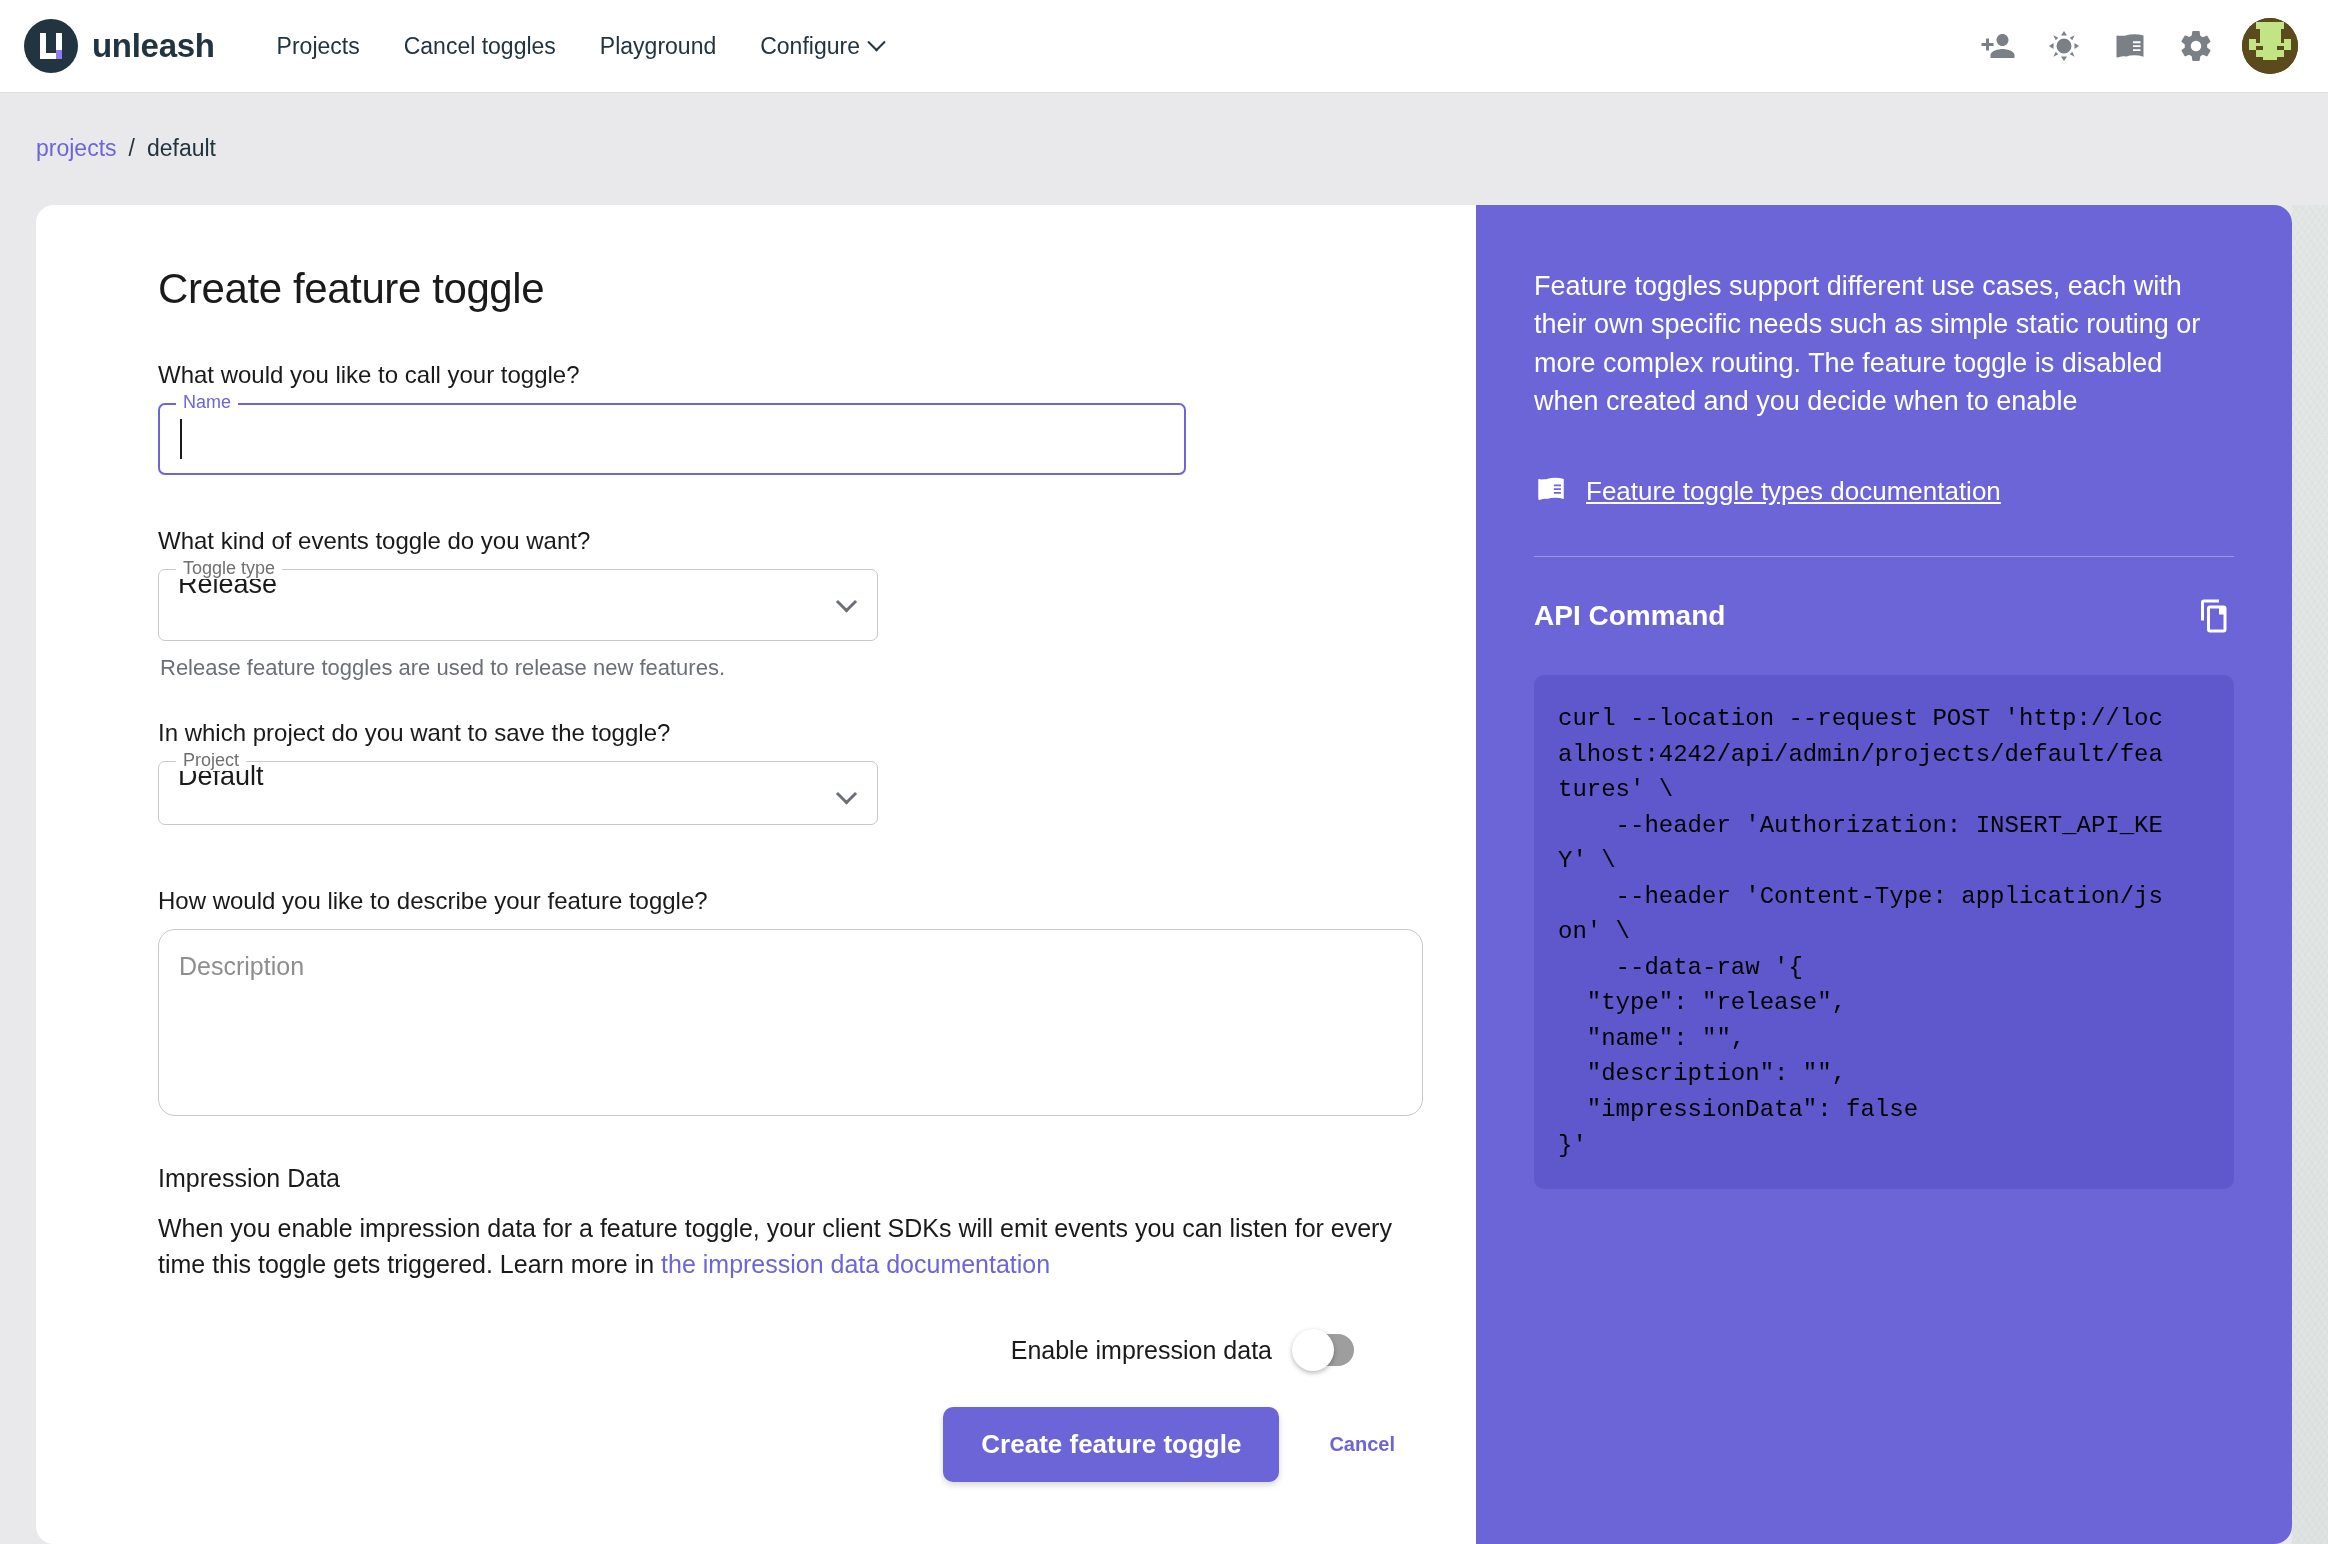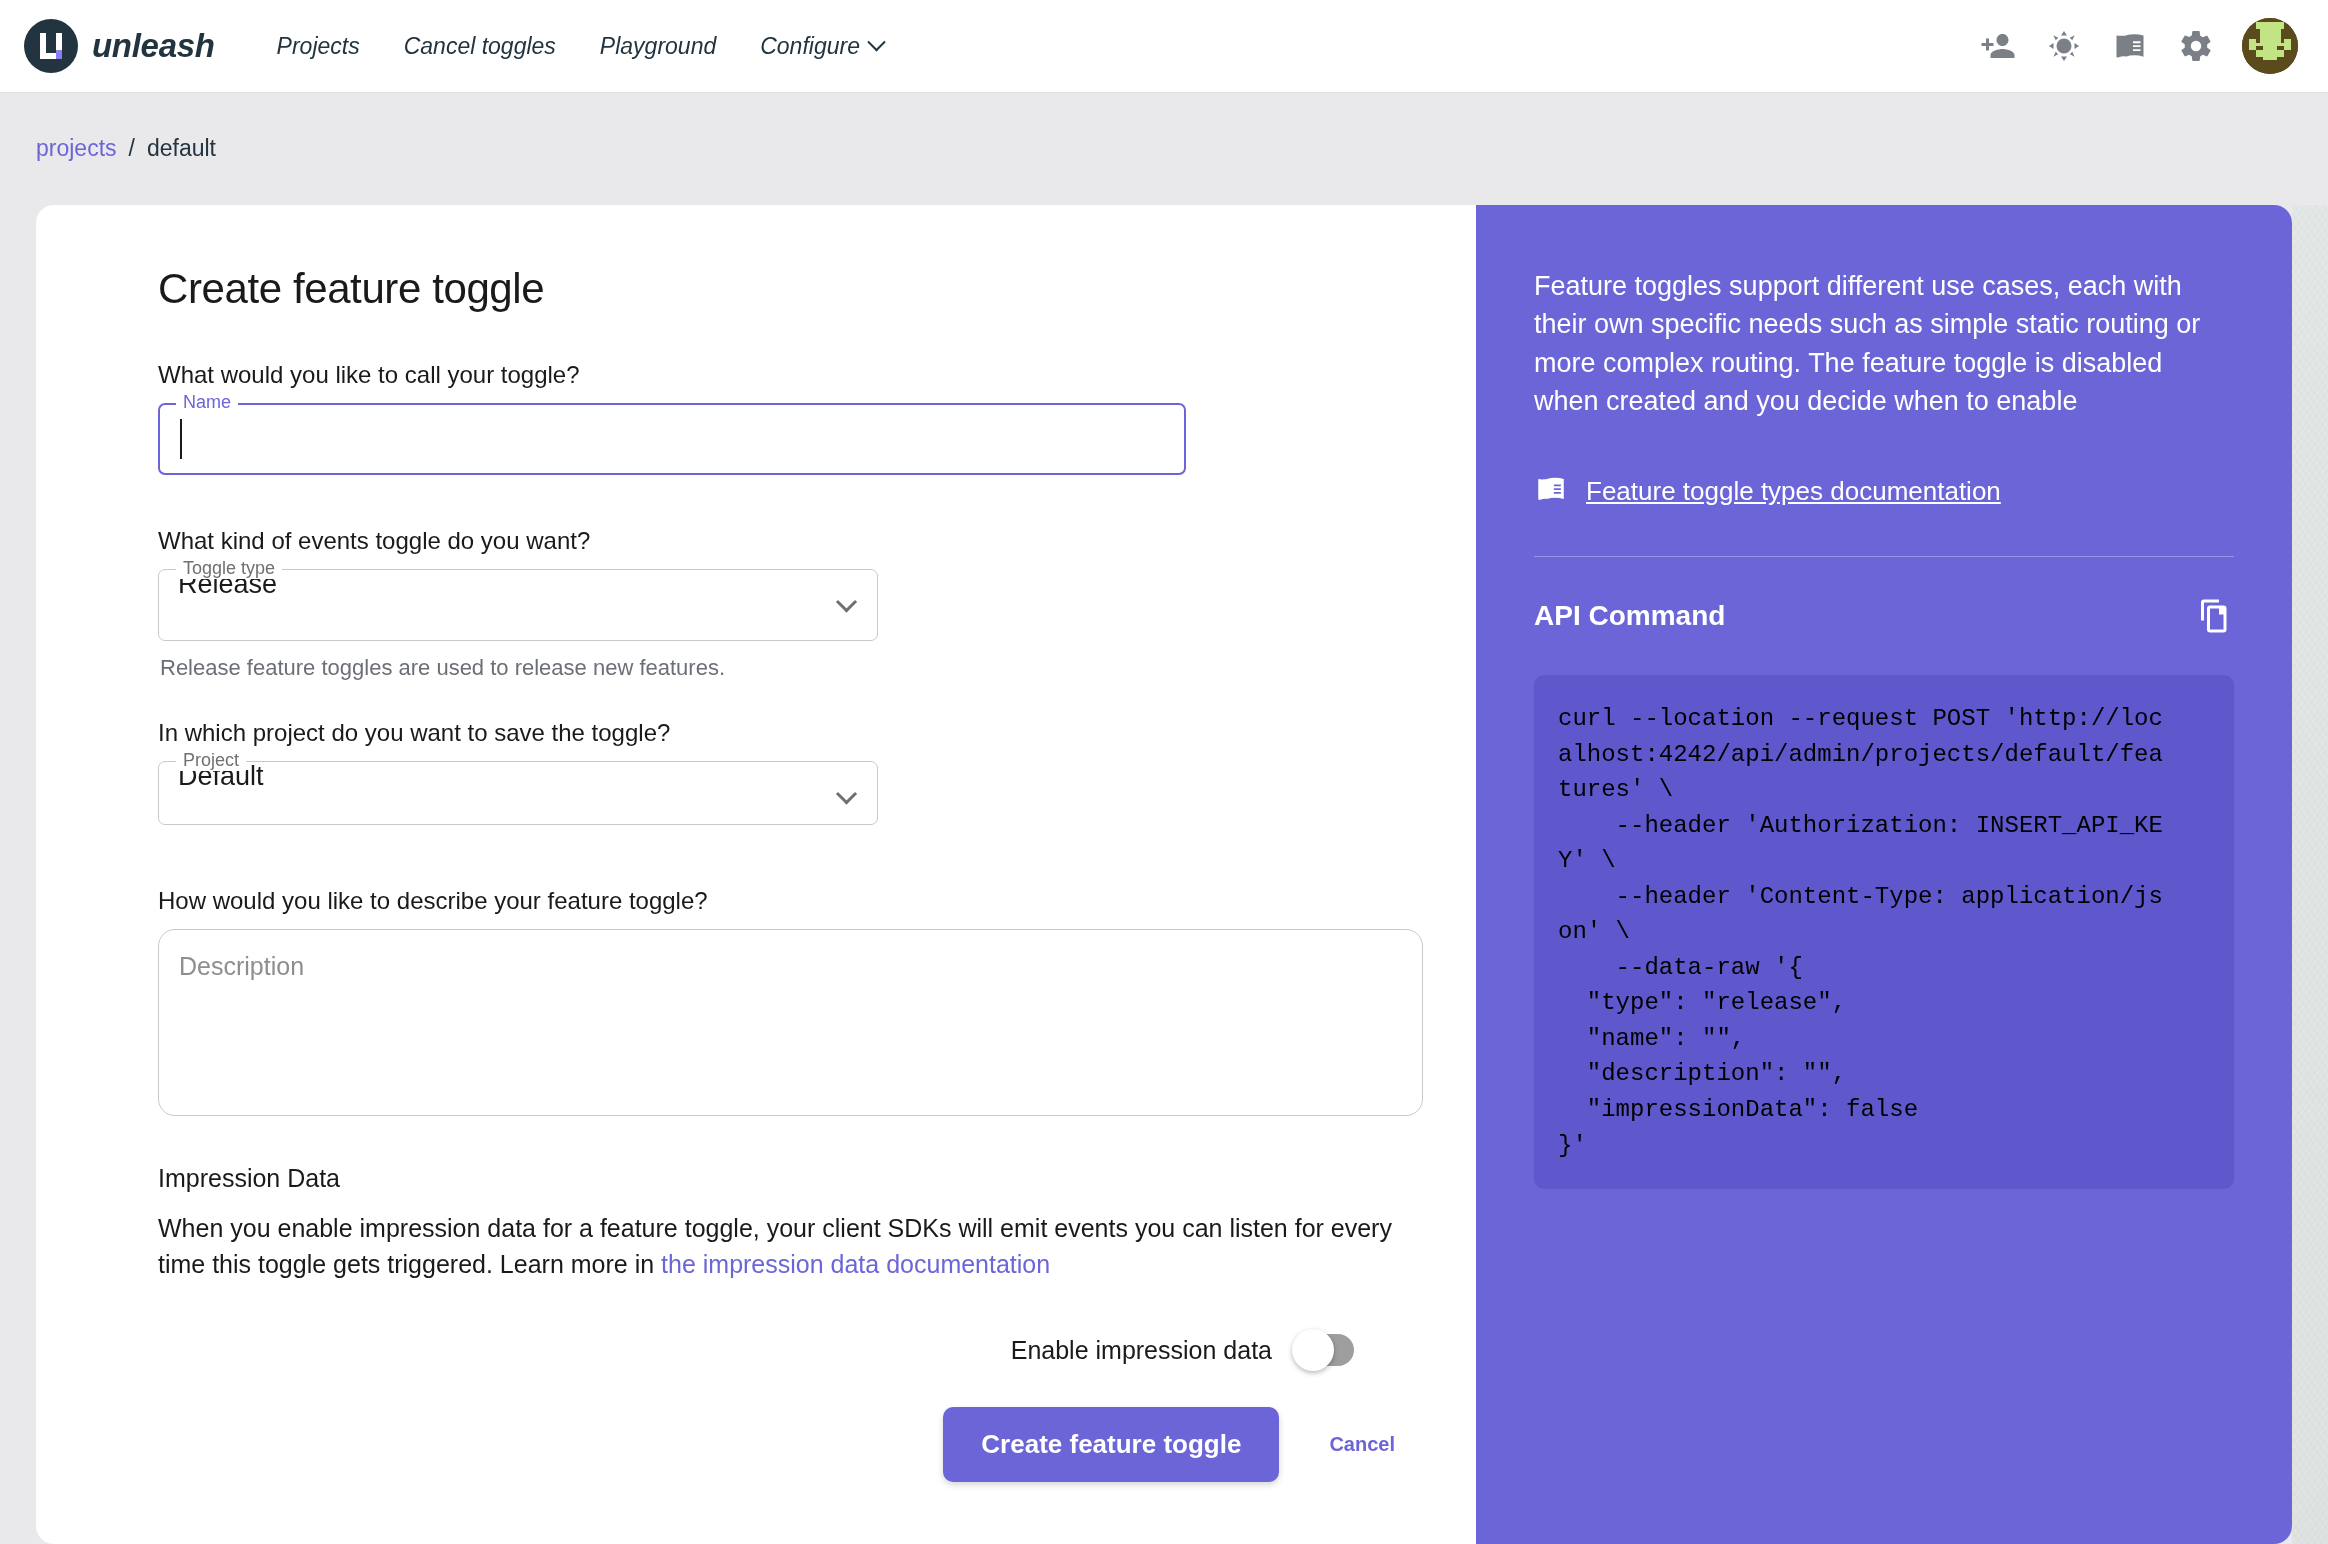--- a/index.html
+++ b/index.html
@@ -12,21 +12,20 @@
 
   
   .header {
     position: absolute; top: 0; left: 0;
     width: 2328px; height: 92px;
     background: #ffffff;
     display: flex; align-items: center;
     padding: 0 30px 0 24px;
     box-shadow: 0 1px 0 rgba(0,0,0,0.04);
     z-index: 5;
-    font-style: italic;
   }
   .brand { display: flex; align-items: center; gap: 14px; margin-right: 40px; }
   .logo-mark {
     width: 54px; height: 54px; border-radius: 50%;
     background: #22343f;
     display: flex; align-items: center; justify-content: center;
     position: relative;
   }
   .logo-u { position: relative; width: 22px; height: 26px; }
   .logo-u .bar-l { position: absolute; left: 0; top: 0; width: 6px; height: 26px; background: #fff; }

